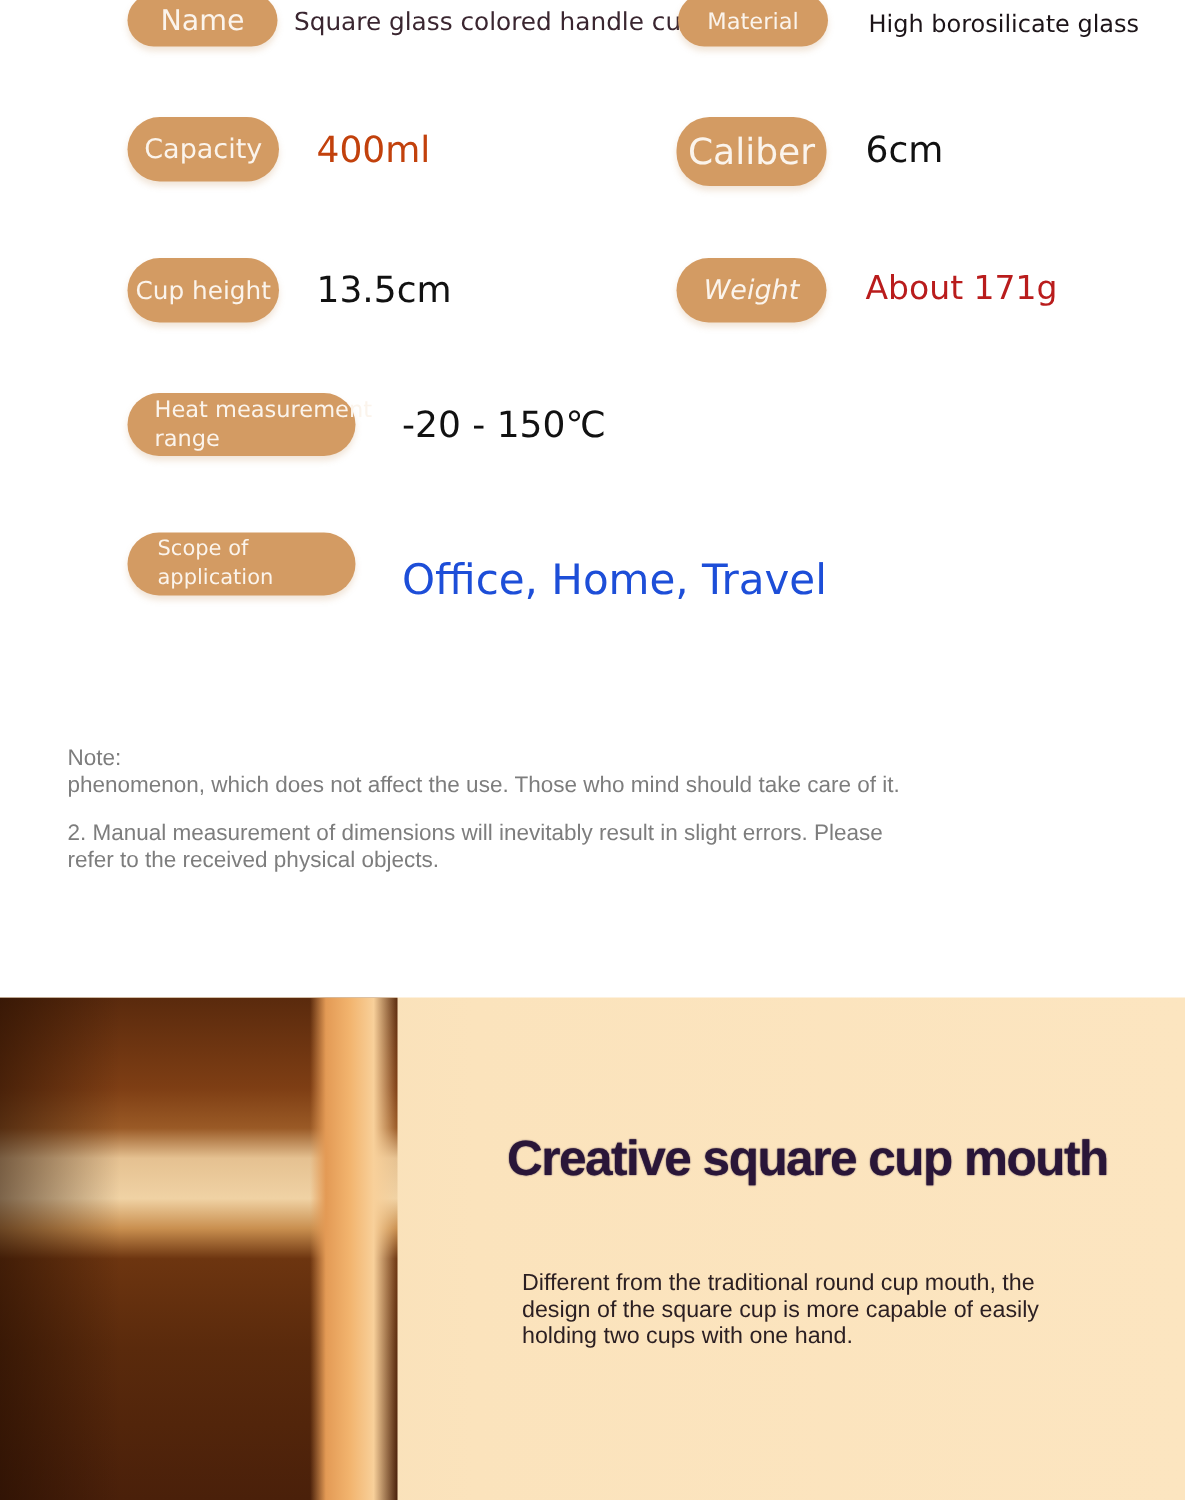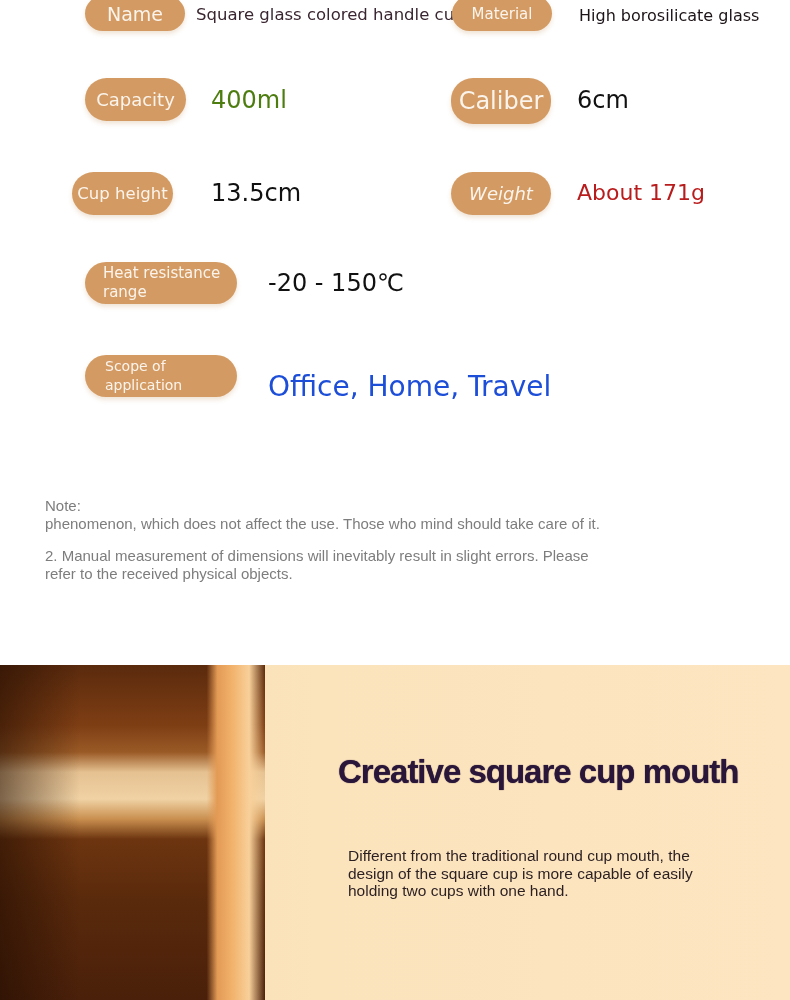--- a/index.html
+++ b/index.html
@@ -94,39 +94,39 @@
 <div class="val" style="left:196px; top:5px; font-size:16.5px; color:#3a2630;">Square glass colored handle cup</div>
 
 <div class="pill" style="left:452px; top:-4px; width:100px; height:35px; font-size:15px;">
   <span>Material</span>
 </div>
 <div class="val" style="left:579px; top:6px; font-size:16px;">High borosilicate glass</div>
 
 <div class="pill" style="left:85px; top:78px; width:101px; height:43px; font-size:18px;">
   <span>Capacity</span>
 </div>
-<div class="val" style="left:211px; top:86px; font-size:24px; color:#4d7c0f;">400ml</div>
+<div class="val" style="left:211px; top:86px; font-size:24px; color:#c2410c;">400ml</div>
 
 <div class="pill" style="left:451px; top:78px; width:100px; height:46px; font-size:24px;">
   <span>Caliber</span>
 </div>
 <div class="val" style="left:577px; top:86px; font-size:24px; color:#111;">6cm</div>
 
-<div class="pill" style="left:72px; top:172px; width:101px; height:43px; font-size:16.5px;">
+<div class="pill" style="left:85px; top:172px; width:101px; height:43px; font-size:16.5px;">
   <span>Cup height</span>
 </div>
 <div class="val" style="left:211px; top:179px; font-size:24px; color:#111;">13.5cm</div>
 
 <div class="pill" style="left:451px; top:172px; width:100px; height:43px; font-size:18px;font-style:italic;">
   <span>Weight</span>
 </div>
 <div class="val" style="left:577px; top:180px; font-size:22px; color:#b91c1c;">About 171g</div>
 
 <div class="pill two-line" style="left:85px; top:262px; width:152px; height:42px;">
-  <span>Heat resistance</span>
+  <span>Heat measurement</span>
   <span>range</span>
 </div>
 <div class="val" style="left:268px; top:269px; font-size:24px; color:#111;">-20 - 150℃</div>
 
 <div class="pill two-line" style="left:85px; top:355px; width:152px; height:42px; font-size:14px; line-height:19px; padding-left:20px;">
   <span>Scope of</span>
   <span>application</span>
 </div>
 <div class="val" style="left:268px; top:370px; font-size:28px; color:#1d4ed8;">Office, Home, Travel</div>
 

